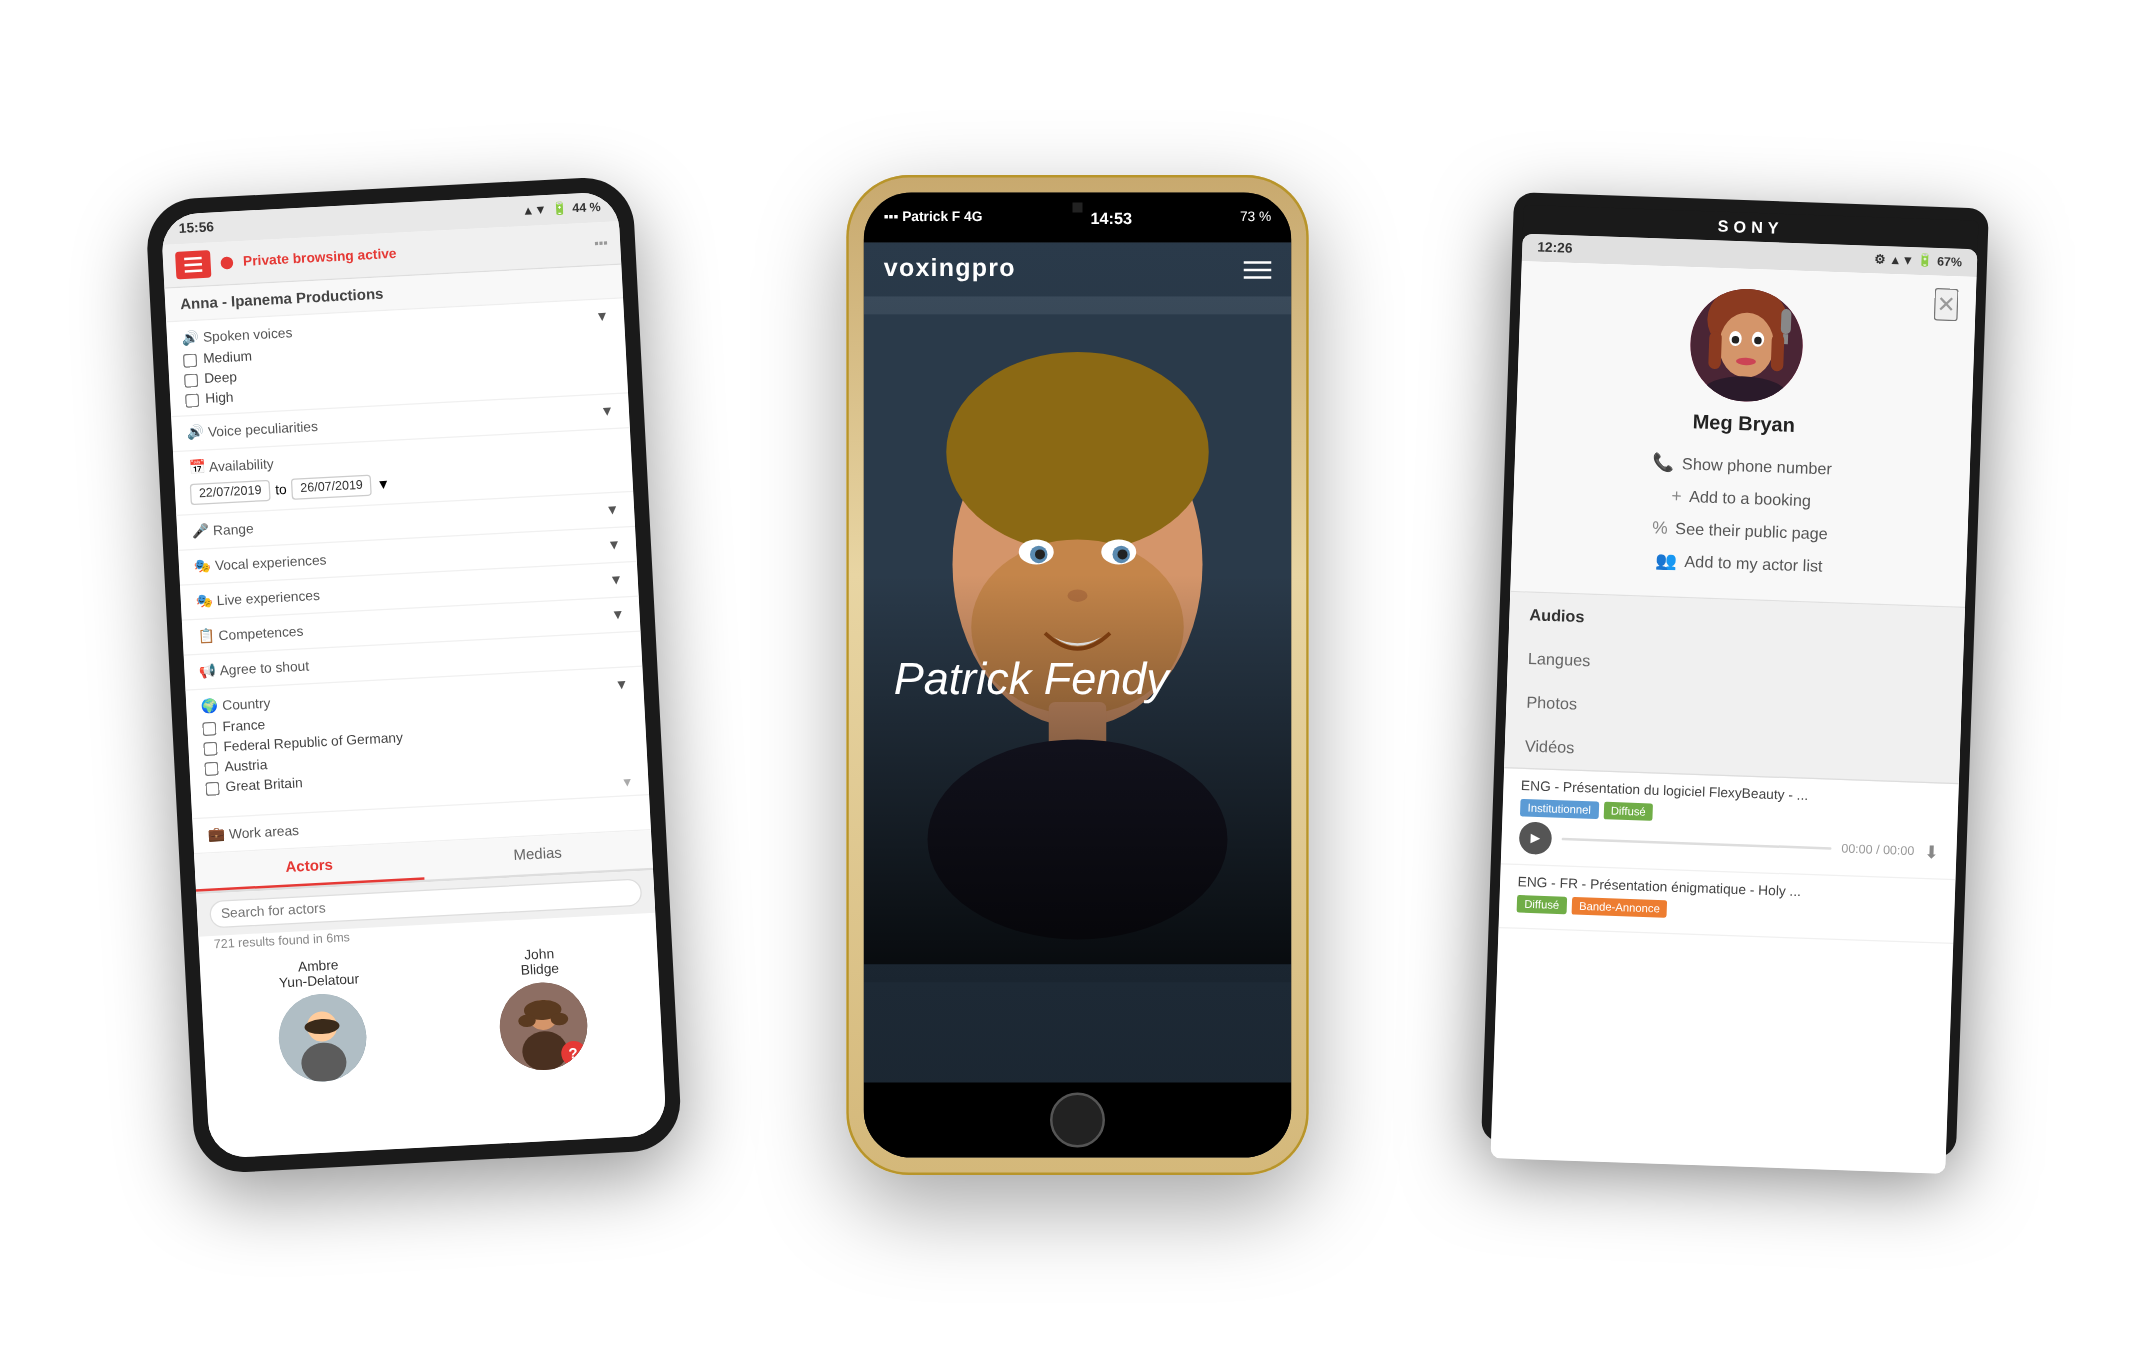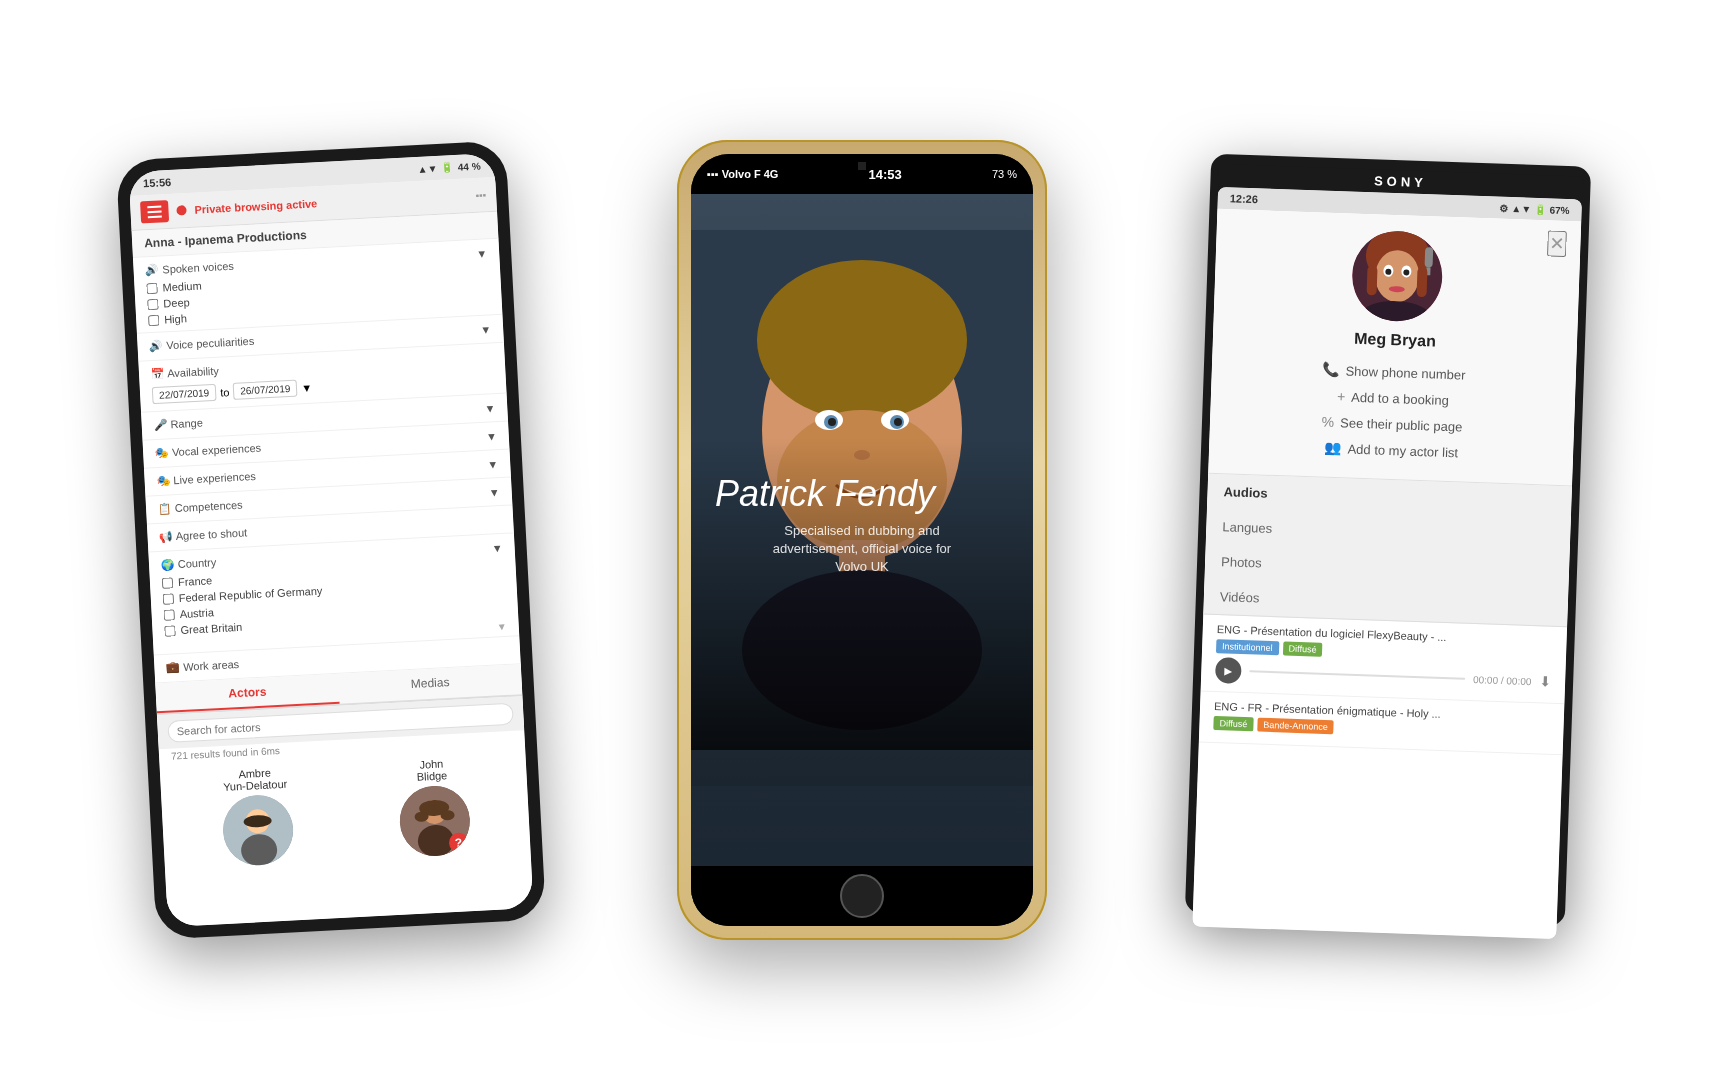--- a/index.html
+++ b/index.html
@@ -697,28 +697,36 @@
         </div>
 
       </div>
     </div>
   </div>
 
   <div class="phone-iphone">
     <div class="iphone-inner">
 
       <div style="position:relative;background:#000;height:40px;display:flex;align-items:center;justify-content:space-between;padding:0 16px;flex-shrink:0;">
-        <span style="color:#fff;font-size:11px;font-weight:600;">▪▪▪ <span>Volvo F</span>  <span>4G</span></span>
+        <span style="color:#fff;font-size:11px;font-weight:600;">▪▪▪ <span>Patrick F</span>  <span>4G</span></span>
         <span style="color:#fff;font-size:13px;font-weight:600;">14:53</span>
         <span style="color:#fff;font-size:11px;">73 %</span>
         <div style="position:absolute;top:8px;left:50%;transform:translateX(-50%);width:8px;height:8px;background:#222;border-radius:50;"></div>
       </div>
 
       <div class="iphone-content">
 
+        <div class="iphone-topnav">
+          <span class="voxingpro-logo">voxingpro</span>
+          <div class="hamburger">
+            <span></span>
+              <span></span>
+              <span></span>
+          </div>
+        </div>
 
         <div class="iphone-hero">
 
           <div class="patrick-face">
             <div class="patrick-bg">
 
               <svg viewBox="0 0 342 520" width="100%" height="100%" style="position:absolute;top:0;left:0;">
 
                 <rect width="342" height="520" fill="#2a3a4a"></rect>
 
@@ -752,21 +760,20 @@
 
                 <ellipse cx="171" cy="420" rx="120" ry="80" fill="#1a1a2a"></ellipse>
 
                 <rect width="342" height="520" fill="url(#heroGrad)"></rect>
               </svg>
             </div>
           </div>
 
           <div class="hero-text">
             <div class="hero-name">Patrick Fendy</div>
-            <div class="hero-desc">Specialised in dubbing and<br>advertisement, official voice for<br>Volvo UK</div>
           </div>
         </div>
 
         <div style="background:#000;height:60px;display:flex;align-items:center;justify-content:center;flex-shrink:0;">
           <div class="home-button"></div>
         </div>
 
       </div>
     </div>
   </div>

